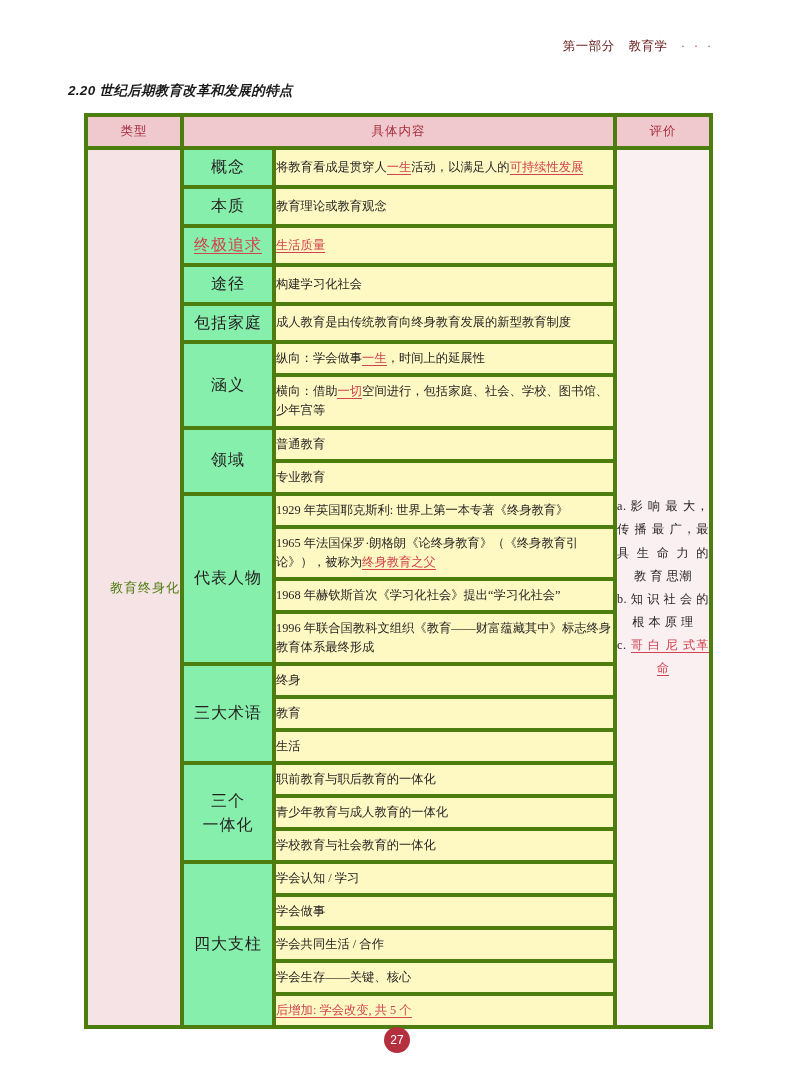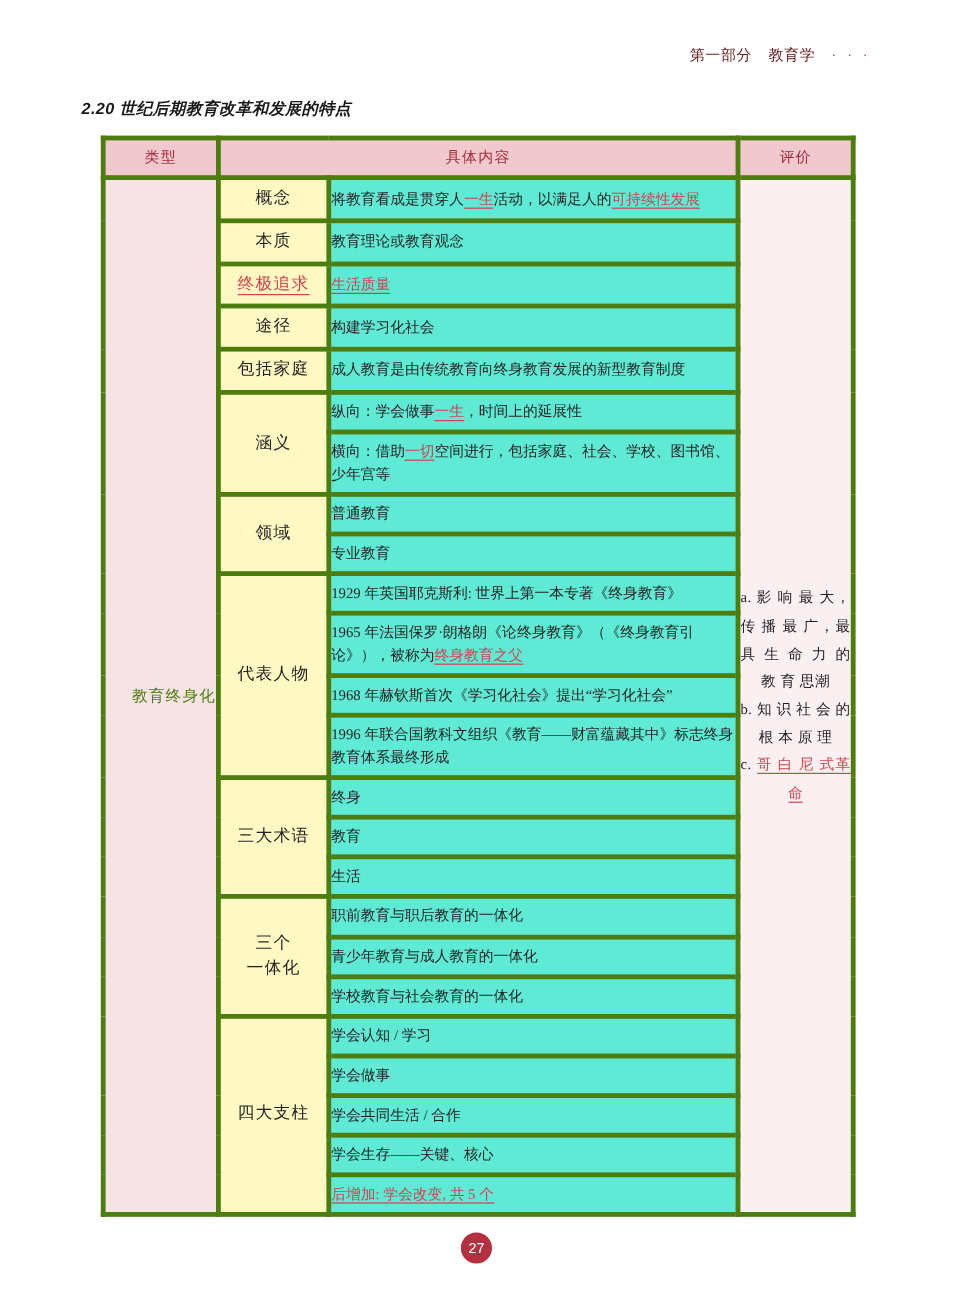--- a/index.html
+++ b/index.html
@@ -19,21 +19,21 @@
     position: relative;
     width: 794px;
     height: 1077px;
     box-sizing: border-box;
     padding: 0 68px;
   }
   
   .header {
     position: absolute;
     top: 38px;
-    right: 68px;
+    right: 80px;
     font-size: 12.5px;
     color: #6b2020;
     letter-spacing: 0.5px;
     white-space: nowrap;
   }
   .header .part {
     margin-right: 10px;
   }
   .header .dots {
     color: #a04a4a;
@@ -89,27 +89,27 @@
 
   td.type-cell {
     background: #f6e3e5;
     text-align: right;
     font-size: 13px;
     letter-spacing: 1px;
     color: #4d7c0f;
     margin-left: 35px;
   }
   td.sub-cell {
+    background: #86efac;
+    text-align: center;
+    font-size: 16px;
+    letter-spacing: 1px;
+  }
+  td.detail-cell {
     background: #fef9c3;
-    text-align: center;
-    font-size: 14px;
-    letter-spacing: 1px;
-  }
-  td.detail-cell {
-    background: #5eead4;
     text-align: left;
     padding-left: 12px;
     font-size: 12.3px;
   }
   td.eval-cell {
     background: #faf0f1;
     text-align: center;
     font-size: 12.2px;
     line-height: 1.9;
     padding: 6px 8px;

